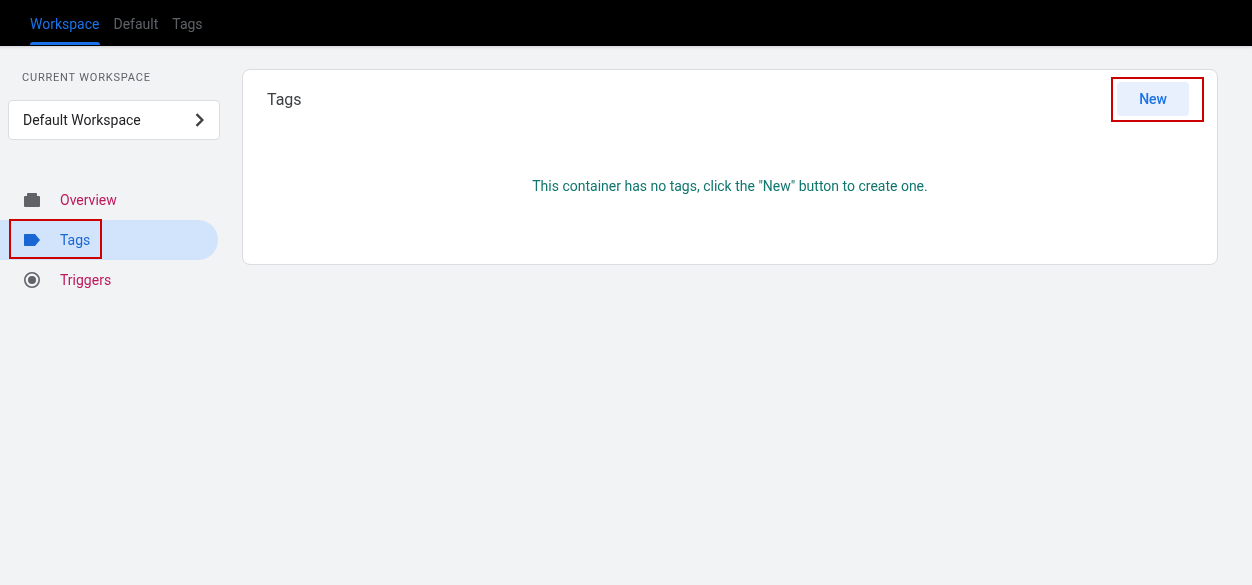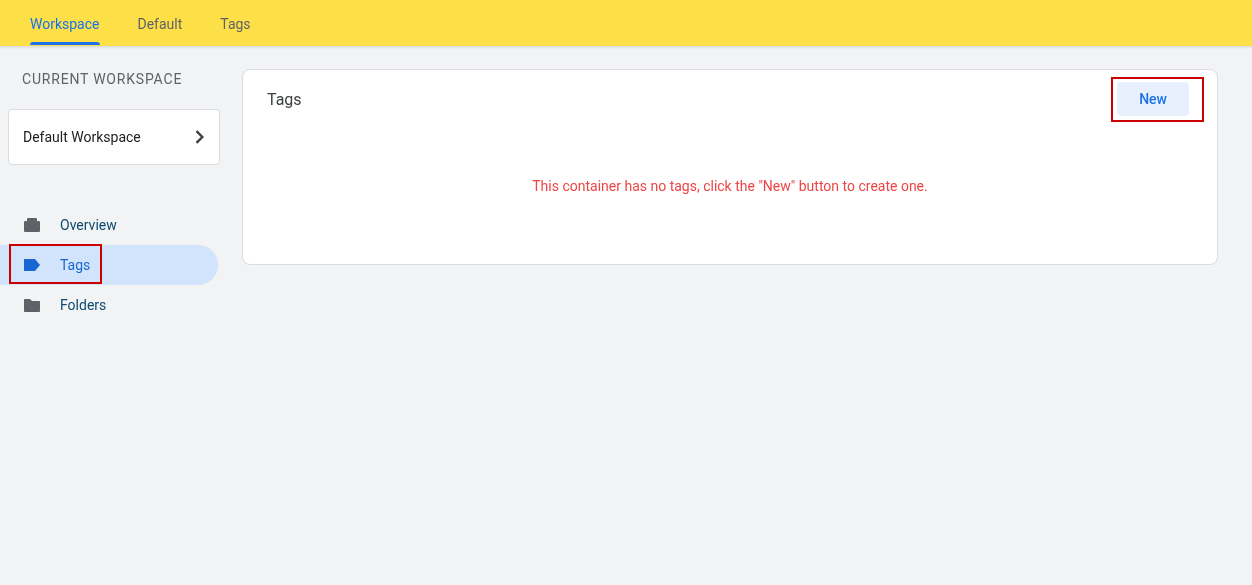--- a/index.html
+++ b/index.html
@@ -6,28 +6,28 @@
     body {
       font-family: 'Google Sans', Roboto, Arial, sans-serif;
       background: #f1f3f4;
       width: 1252px;
       height: 585px;
       overflow: hidden;
       color: #3c4043;
       font-size: 14px;
     }
     .top-tabs {
-      background: #fde047;
+      background: #000000;
       height: 47px;
       display: flex;
       align-items: center;
       padding-left: 30px;
       border-bottom: 1px solid #dadce0;
       box-shadow: 0 1px 2px rgba(0,0,0,0.08);
-      gap: 38px;
+      gap: 14px;
     }
     .top-tab {
       color: #5f6368;
       padding: 14px 0 12px;
       cursor: pointer;
       position: relative;
     }
     .top-tab.active {
       color: #1a73e8;
     }
@@ -44,31 +44,31 @@
     .layout {
       display: flex;
       height: calc(100% - 47px);
     }
     .sidebar {
       width: 240px;
       padding-top: 20px;
       flex-shrink: 0;
     }
     .ws-label {
-      font-size: 14px;
+      font-size: 11px;
       letter-spacing: 0.8px;
       color: #5f6368;
-      padding: 4px 0 22px 22px;
+      padding: 4px 0 16px 22px;
     }
     .ws-selector {
       margin: 0 20px 0 8px;
       background: #fff;
       border: 1px solid #dadce0;
       border-radius: 4px;
-      height: 56px;
+      height: 40px;
       display: flex;
       align-items: center;
       justify-content: space-between;
       padding: 0 14px;
       cursor: pointer;
     }
     .ws-name {
       font-size: 14px;
       color: #202124;
     }
@@ -78,21 +78,21 @@
     .nav-item {
       height: 40px;
       display: flex;
       align-items: center;
       padding-left: 24px;
       gap: 20px;
       cursor: pointer;
       border-radius: 0 20px 20px 0;
       margin-right: 22px;
       margin-left: 0;
-      color: #0c4a6e;
+      color: #be185d;
     }
     .nav-item.active {
       background: #d2e3fc;
       color: #1967d2;
     }
     .nav-item.highlighted {
       position: relative;
     }
     .nav-highlight-box {
       position: absolute;
@@ -139,21 +139,21 @@
       border: none;
       font-family: inherit;
       font-size: 14px;
       font-weight: 500;
       padding: 9px 22px;
       border-radius: 4px;
       cursor: pointer;
     }
     .empty-text {
       text-align: center;
-      color: #ef4444;
+      color: #0f766e;
       padding: 50px 20px 70px;
       font-size: 14px;
     }
     svg { display: block; }
   </style>
 </head>
 <body>
 
 <div class="top-tabs">
   <div class="top-tab active">Workspace</div>
@@ -187,30 +187,31 @@
       <div class="nav-item active highlighted">
         <span class="icon">
           <svg width="16" height="12" viewBox="0 0 16 12">
               <path d="M0 1 C0 0.4 0.4 0 1 0 L11 0 L16 6 L11 12 L1 12 C0.4 12 0 11.6 0 11 Z" fill="#1967d2"></path>
             </svg>
         </span>
         <span>Tags</span>
         <span class="nav-highlight-box" style="top:-1px;left:9px;width:93px;height:40px;"></span>
       </div>
 
-
-
       <div class="nav-item">
         <span class="icon">
-          <svg width="16" height="13" viewBox="0 0 16 13">
-              <path d="M0 1 C0 0.4 0.4 0 1 0 L6 0 L8 2 L15 2 C15.6 2 16 2.4 16 3 L16 12 C16 12.6 15.6 13 15 13 L1 13 C0.4 13 0 12.6 0 12 Z" fill="#5f6368"></path>
+          <svg width="16" height="16" viewBox="0 0 16 16">
+              <circle cx="8" cy="8" r="7.2" fill="none" stroke="#5f6368" stroke-width="1.6"></circle>
+              <circle cx="8" cy="8" r="4" fill="#5f6368"></circle>
             </svg>
         </span>
-        <span>Folders</span>
-      </div>
+        <span>Triggers</span>
+      </div>
+
+
 
     </div>
   </aside>
 
   <main class="main">
     <div class="card">
       <div class="card-header">
         <div class="card-title">Tags</div>
         <div class="new-btn-wrap">
           <button class="new-btn">New</button>

